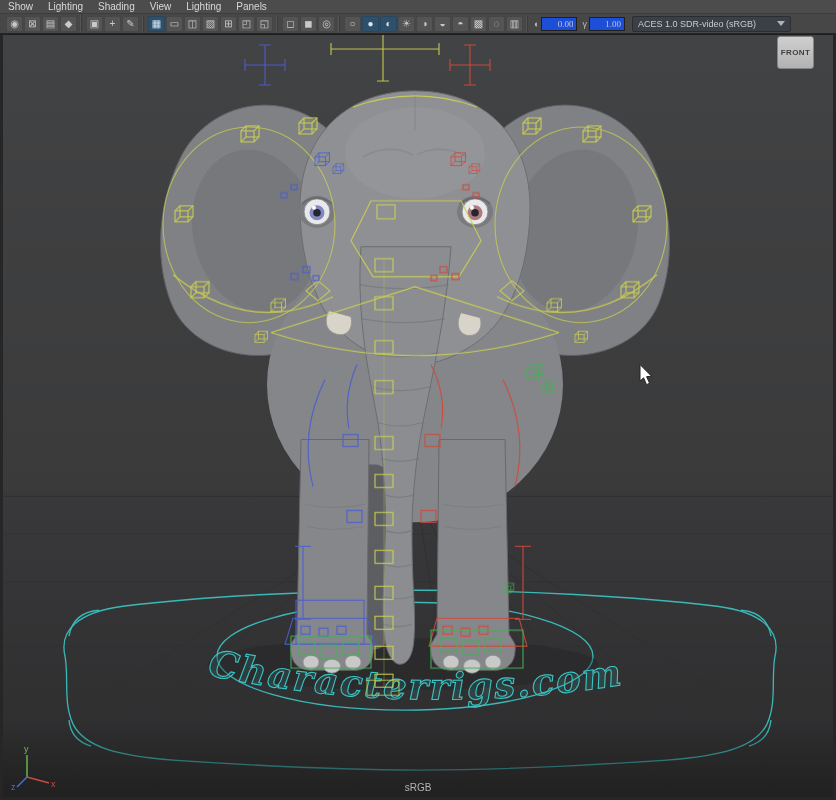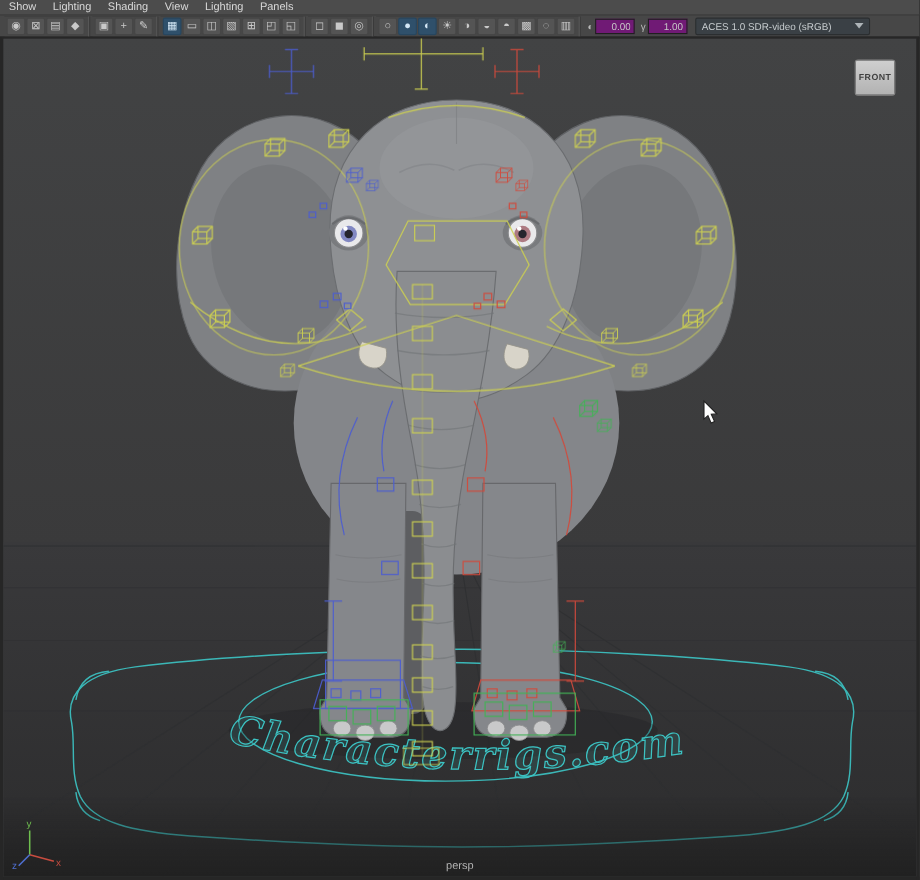--- a/index.html
+++ b/index.html
@@ -17,34 +17,34 @@
              padding:0 3px; border-bottom:1px solid #262626; }
   .tb-group { display:flex; gap:1px; padding:0 3px; border-right:1px solid #565656;
               margin-right:2px; box-shadow:1px 0 0 #3a3a3a; align-items:center; height:18px; }
   .tb-icon { width:17px; height:16px; background:#545454; border:1px solid #464646;
              border-radius:2px; color:#c9c9c9; font-size:10px; line-height:14px;
              display:flex; align-items:center; justify-content:center; padding:0; cursor:default; }
   .tb-icon .glyph { pointer-events:none; }
   .tb-icon[data-active="true"] { background:#2f506b; border-color:#27465f; color:#d3e6f5; }
   .tb-field { display:flex; align-items:center; gap:2px; margin-left:5px; }
   .tb-mini-icon { font-size:9px; color:#b9b9b9; }
-  .tb-field input { width:36px; height:14px; background:#701a75; border:1px solid #1f1f1f;
+  .tb-field input { width:36px; height:14px; background:#1d4ed8; border:1px solid #1f1f1f;
                     color:#c8c8c8; font-size:9px; text-align:right; padding:0 3px;
-                    font-family:Liberation Sans, sans-serif; }
+                    font-family:Liberation Serif, serif; }
   .tb-dropdown { margin-left:7px; height:16px; background:#3a4045; border:1px solid #2b2e30;
                  border-radius:2px; display:flex; align-items:center; padding:0 5px; gap:21px;
                  color:#c6cbce; font-size:9px; min-width:140px; }
   .dd-arrow { width:0; height:0; border-left:4px solid transparent; border-right:4px solid transparent;
               border-top:5px solid #aeb4b8; }
 
   
   .viewport { position:relative; flex:1; background:#3a3b3c;
               border:3px solid #262626; border-top:1px solid #1e1e1e; overflow:hidden; }
   .scene { position:absolute; inset:0; width:100%; height:100%; display:block; }
-  .front-btn { position:absolute; top:19px; right:19px; width:37px; height:33px;
+  .front-btn { position:absolute; top:1px; right:19px; width:37px; height:33px;
                background:linear-gradient(#cfcfcf,#b2b2b2); border:1px solid #858585;
                border-radius:3px; color:#3f3f3f; font-size:8px; font-weight:bold;
                display:flex; align-items:center; justify-content:center; letter-spacing:.4px; }
   .cam-label { position:absolute; bottom:4px; left:0; width:100%; text-align:center;
                font-size:10px; color:#b4b4b4; pointer-events:none; }
   .axis { position:absolute; left:8px; bottom:6px; width:48px; height:48px; }
   .axis text { font-size:9px; font-family:"Liberation Sans",sans-serif; }
 </style>
 </head>
 <body>
@@ -373,15 +373,15 @@
 
     <svg class="axis" viewBox="0 0 48 48">
       <path d="M16 34 L16 12" stroke="#6fbf4f" stroke-width="1.4"></path>
       <path d="M16 34 L38 40" stroke="#c84c3f" stroke-width="1.4"></path>
       <path d="M16 34 L6 44" stroke="#4f6fd0" stroke-width="1.4"></path>
       <text x="13" y="9" fill="#6fbf4f">y</text>
       <text x="40" y="44" fill="#c84c3f">x</text>
       <text x="0" y="47" fill="#4f6fd0">z</text>
     </svg>
 
-    <div class="cam-label">persp</div>
+    <div class="cam-label">sRGB</div>
   </div>
 </div>
 
 </body></html>

